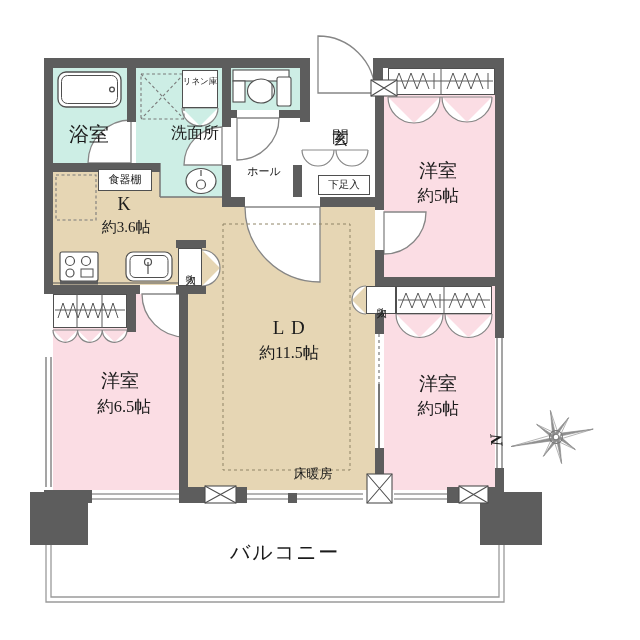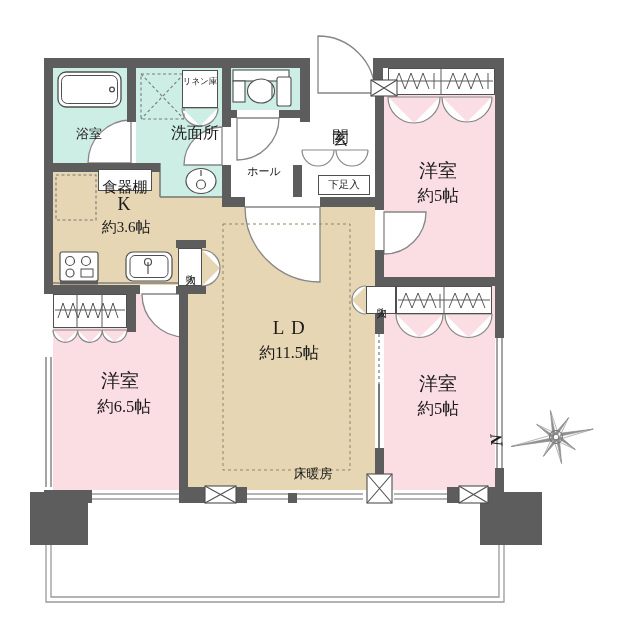--- a/index.html
+++ b/index.html
@@ -241,35 +241,36 @@
         <g transform="rotate(315)">
             <polygon points="0,-3.2 23,0 0,0" fill="#909090"></polygon>
             <polygon points="0,0 23,0 0,3.2" fill="#fff"></polygon>
           </g>
       </g>
       <circle r="6.5" fill="none" stroke="#777" stroke-width="1"></circle>
       <circle r="2.8" fill="#fff" stroke="#777" stroke-width="1"></circle>
     </g>
   </svg>
 
-  <div class="lbl" style="left:89px;top:134px;font-size:13px;">浴室</div>
+  <div class="lbl" style="left:89px;top:134px;font-size:20px;">浴室</div>
   <div class="lbl" style="left:179px;top:133px;font-size:16px;margin-left:16px;">洗面所</div>
   <div class="lbl" style="left:200px;top:81px;font-size:8.5px;">リネン庫</div>
   <div class="lbl" style="left:264px;top:172px;font-size:11px;">ホール</div>
   <div class="lbl vlbl" style="left:340px;top:116px;font-size:16px;">玄関</div>
   <div class="lbl" style="left:344px;top:185px;font-size:10.5px;">下足入</div>
-  <div class="lbl" style="left:125px;top:180px;font-size:15px;margin-top:8px;">食器棚</div>
+  <div class="lbl" style="left:125px;top:180px;font-size:11px;">食器棚</div>
   <div class="lbl" style="left:124px;top:204px;font-size:18px;">K</div>
   <div class="lbl" style="left:126px;top:228px;font-size:15px;">約3.6帖</div>
   <div class="lbl" style="left:292px;top:328px;font-size:19px;letter-spacing:0.35em;">LD</div>
   <div class="lbl" style="left:289px;top:353px;font-size:16px;">約11.5帖</div>
   <div class="lbl" style="left:313px;top:474px;font-size:13px;">床暖房</div>
   <div class="lbl" style="left:438px;top:171px;font-size:19px;">洋室</div>
   <div class="lbl" style="left:438px;top:196px;font-size:16.5px;">約5帖</div>
   <div class="lbl" style="left:438px;top:384px;font-size:19px;">洋室</div>
   <div class="lbl" style="left:438px;top:409px;font-size:16.5px;">約5帖</div>
   <div class="lbl" style="left:120px;top:381px;font-size:19px;">洋室</div>
   <div class="lbl" style="left:124px;top:407px;font-size:16.5px;text-align:center;">約6.5帖</div>
   <div class="lbl vlbl" style="left:190px;top:267px;font-size:10px;">物入</div>
   <div class="lbl vlbl" style="left:381px;top:300px;font-size:10px;">物入</div>
+  <div class="lbl" style="left:285px;top:552px;font-size:20px;letter-spacing:0.08em;">バルコニー</div>
   <div class="lbl" style="left:497px;top:440px;font-size:17px;font-weight:bold;font-style:italic;transform:translate(-50%,-50%) rotate(-95deg);">N</div>
 
 </div>
 
 </body></html>

